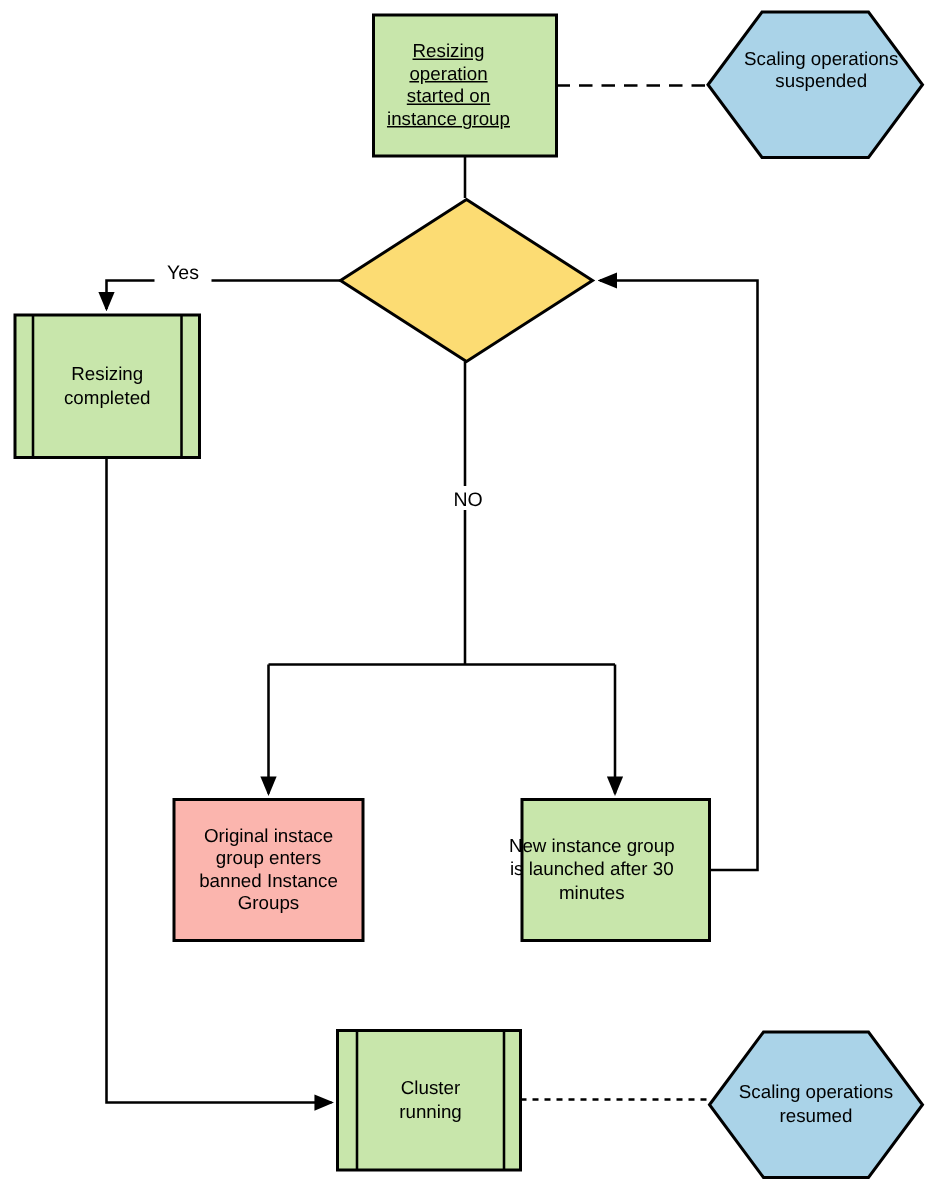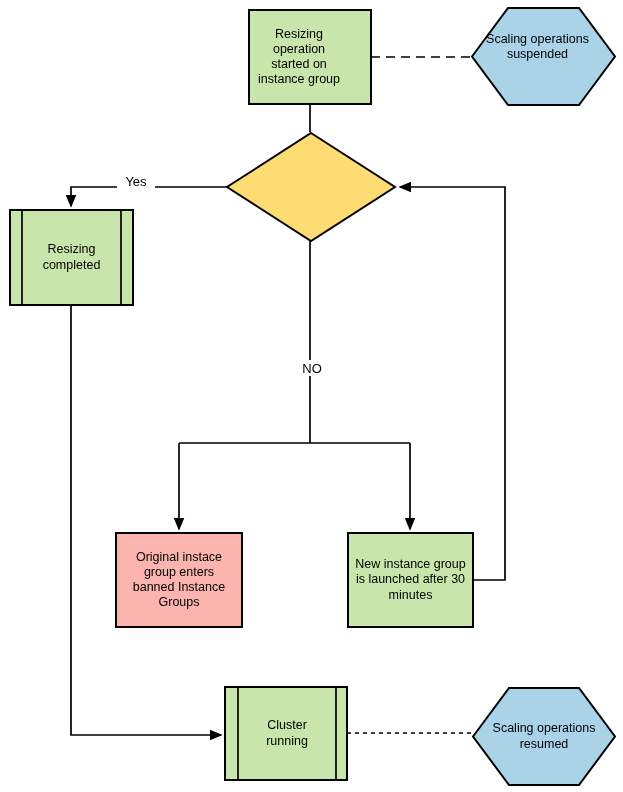--- a/index.html
+++ b/index.html
@@ -84,32 +84,32 @@
 
     <g>
       <rect class="shape" x="225" y="687" width="122" height="93" fill="#c8e6ab"></rect>
       <line class="innerline" x1="238" y1="687" x2="238" y2="780"></line>
       <line class="innerline" x1="336" y1="687" x2="336" y2="780"></line>
     </g>
 
     <polygon class="shape" points="473,736.5 509,688 579,688 615,736.5 579,785 509,785" fill="#aad3e8"></polygon>
   </svg>
 
-  <div class="node-label" style="left:249px; top:10px; width:100px; height:94px; padding:0 5px; box-sizing:border-box;">Resizing operation started on instance group</div>
+  <div class="node-label" style="left:249px; top:10px; width:100px; height:94px; padding:0 5px; box-sizing:border-box;text-decoration:underline;">Resizing operation started on instance group</div>
 
-  <div class="node-label" style="left:466px; top:8px; width:143px; height:78px; padding:0 12px; box-sizing:border-box;">Scaling operations suspended</div>
+  <div class="node-label" style="left:476px; top:8px; width:143px; height:78px; padding:0 12px; box-sizing:border-box;">Scaling operations suspended</div>
 
 
   <div class="node-label" style="left:22px; top:210px; width:99px; height:95px; padding:0 14px; box-sizing:border-box;border-radius:23px;">Resizing completed</div>
 
   <div class="node-label" style="left:116px; top:533px; width:126px; height:94px; padding:0 8px; box-sizing:border-box;">Original instace group enters banned Instance Groups</div>
 
-  <div class="node-label" style="left:348px; top:533px; width:125px; height:94px; padding:0 6px; box-sizing:border-box;">New instance group is launched after 30 minutes</div>
+  <div class="node-label" style="left:332px; top:533px; width:125px; height:94px; padding:0 6px; box-sizing:border-box;">New instance group is launched after 30 minutes</div>
 
   <div class="node-label" style="left:238px; top:687px; width:98px; height:93px; padding:0 23px; box-sizing:border-box;">Cluster running</div>
 
   <div class="node-label" style="left:473px; top:688px; width:142px; height:97px; padding:0 12px; box-sizing:border-box;">Scaling operations resumed</div>
 
-  <div class="edge-label" style="left:117px; top:173px; width:34px; height:17px;">Yes</div>
+  <div class="edge-label" style="left:103px; top:173px; width:34px; height:17px;">Yes</div>
 
-  <div class="edge-label" style="left:296px; top:360px; width:28px; height:16px;">NO</div>
+  <div class="edge-label" style="left:296px; top:324px; width:28px; height:16px;">NO</div>
 
 </div>
 
 </body></html>

